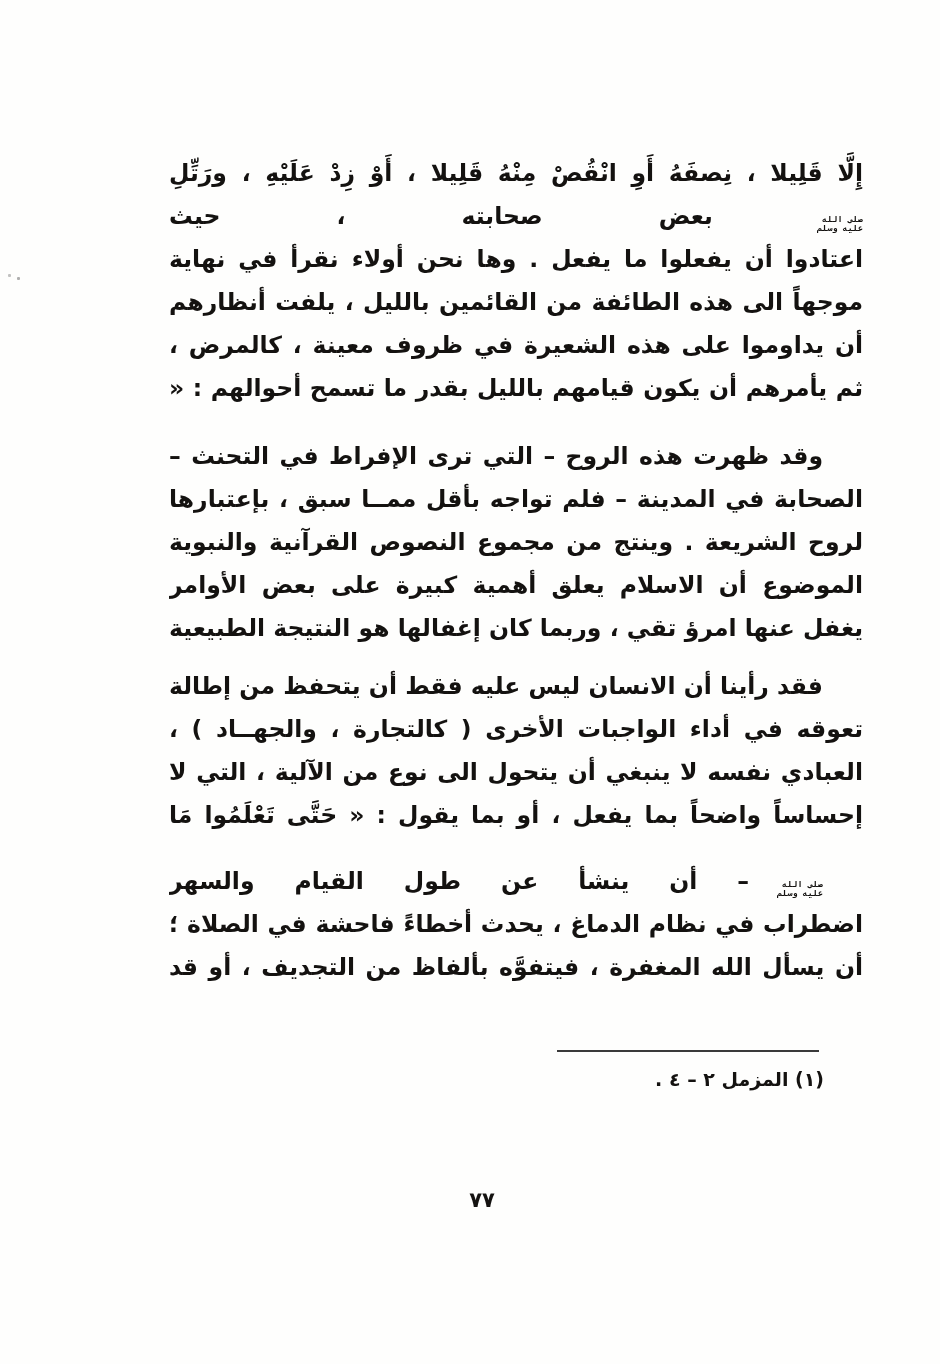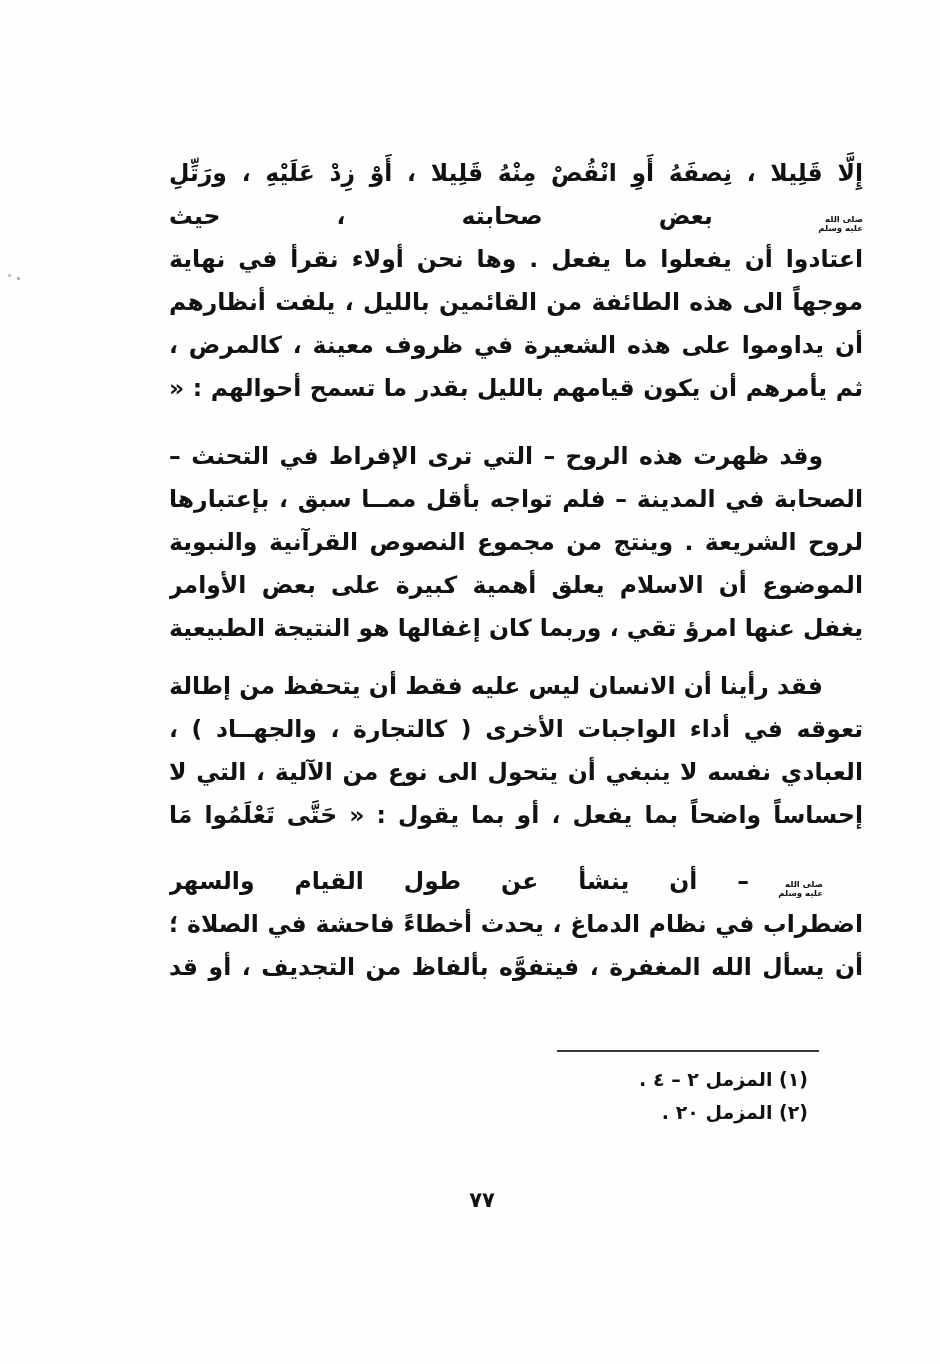--- a/index.html
+++ b/index.html
@@ -49,34 +49,34 @@
   .salla {
     display: inline-block;
     width: 34px;
     font-size: 8.5px;
     line-height: 9px;
     font-weight: bold;
     text-align: center;
     vertical-align: -7px;
     white-space: nowrap;
   }
-  .salla div { direction: rtl; }
+  .salla div { direction: rtl; font-family: Liberation Mono, monospace; }
   
   .footnote-rule {
     position: absolute;
     top: 1050px;
     left: 557px;
     width: 262px;
     height: 2px;
     background: #3a3a3a;
   }
   .footnotes {
     position: absolute;
     top: 1063px;
-    right: 132px;
+    right: 116px;
     width: 420px;
     direction: rtl;
     text-align: right;
   }
   .footnote {
     font-size: 19px;
     font-weight: bold;
     line-height: 33px;
     height: 33px;
     direction: rtl;
@@ -153,18 +153,17 @@
       </div>
       <div class="line">اضطراب في نظام الدماغ ، يحدث أخطاءً فاحشة في الصلاة ؛ فقد يريد المرء</div>
       <div class="line">أن يسأل الله المغفرة ، فيتفوَّه بألفاظ من التجديف ، أو قد يلعن نفسه ، وفي</div>
     </div>
 
   </div>
 
   <div class="footnote-rule"></div>
   <div class="footnotes">
     <div class="footnote">(١) المزمل ٢ – ٤ .</div>
-    <div class="footnote">(٢) المزمل ٢٠ .</div>
   </div>
 
   <div class="page-number">٧٧</div>
 
 </div>
 
 </body></html>

